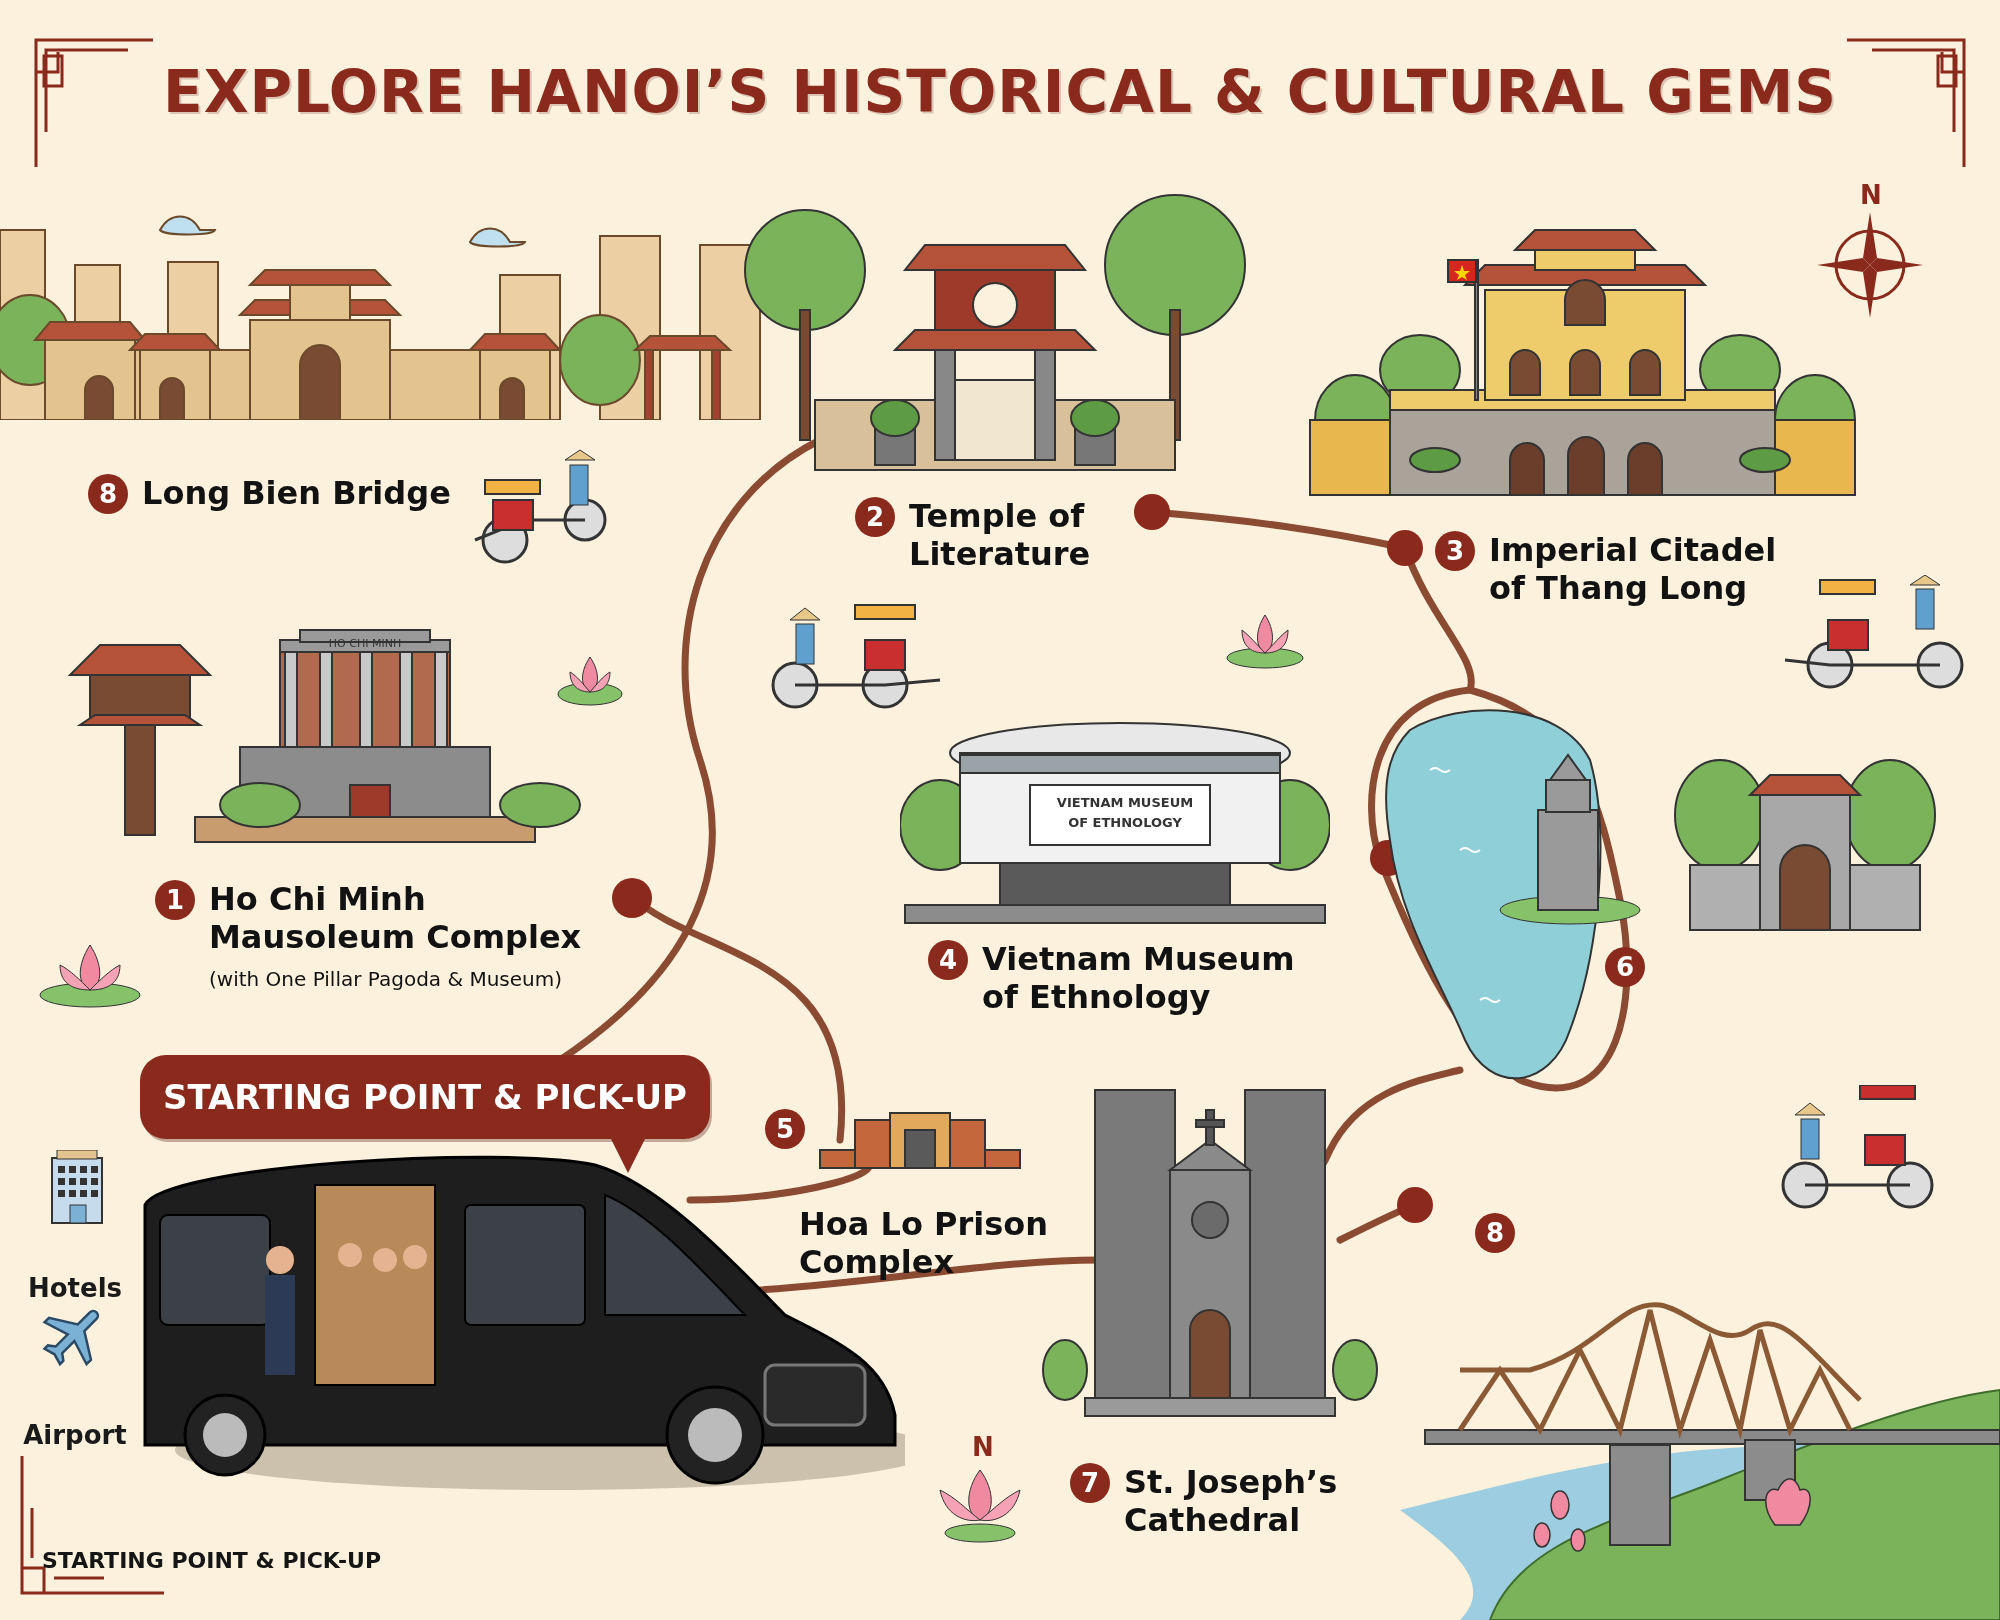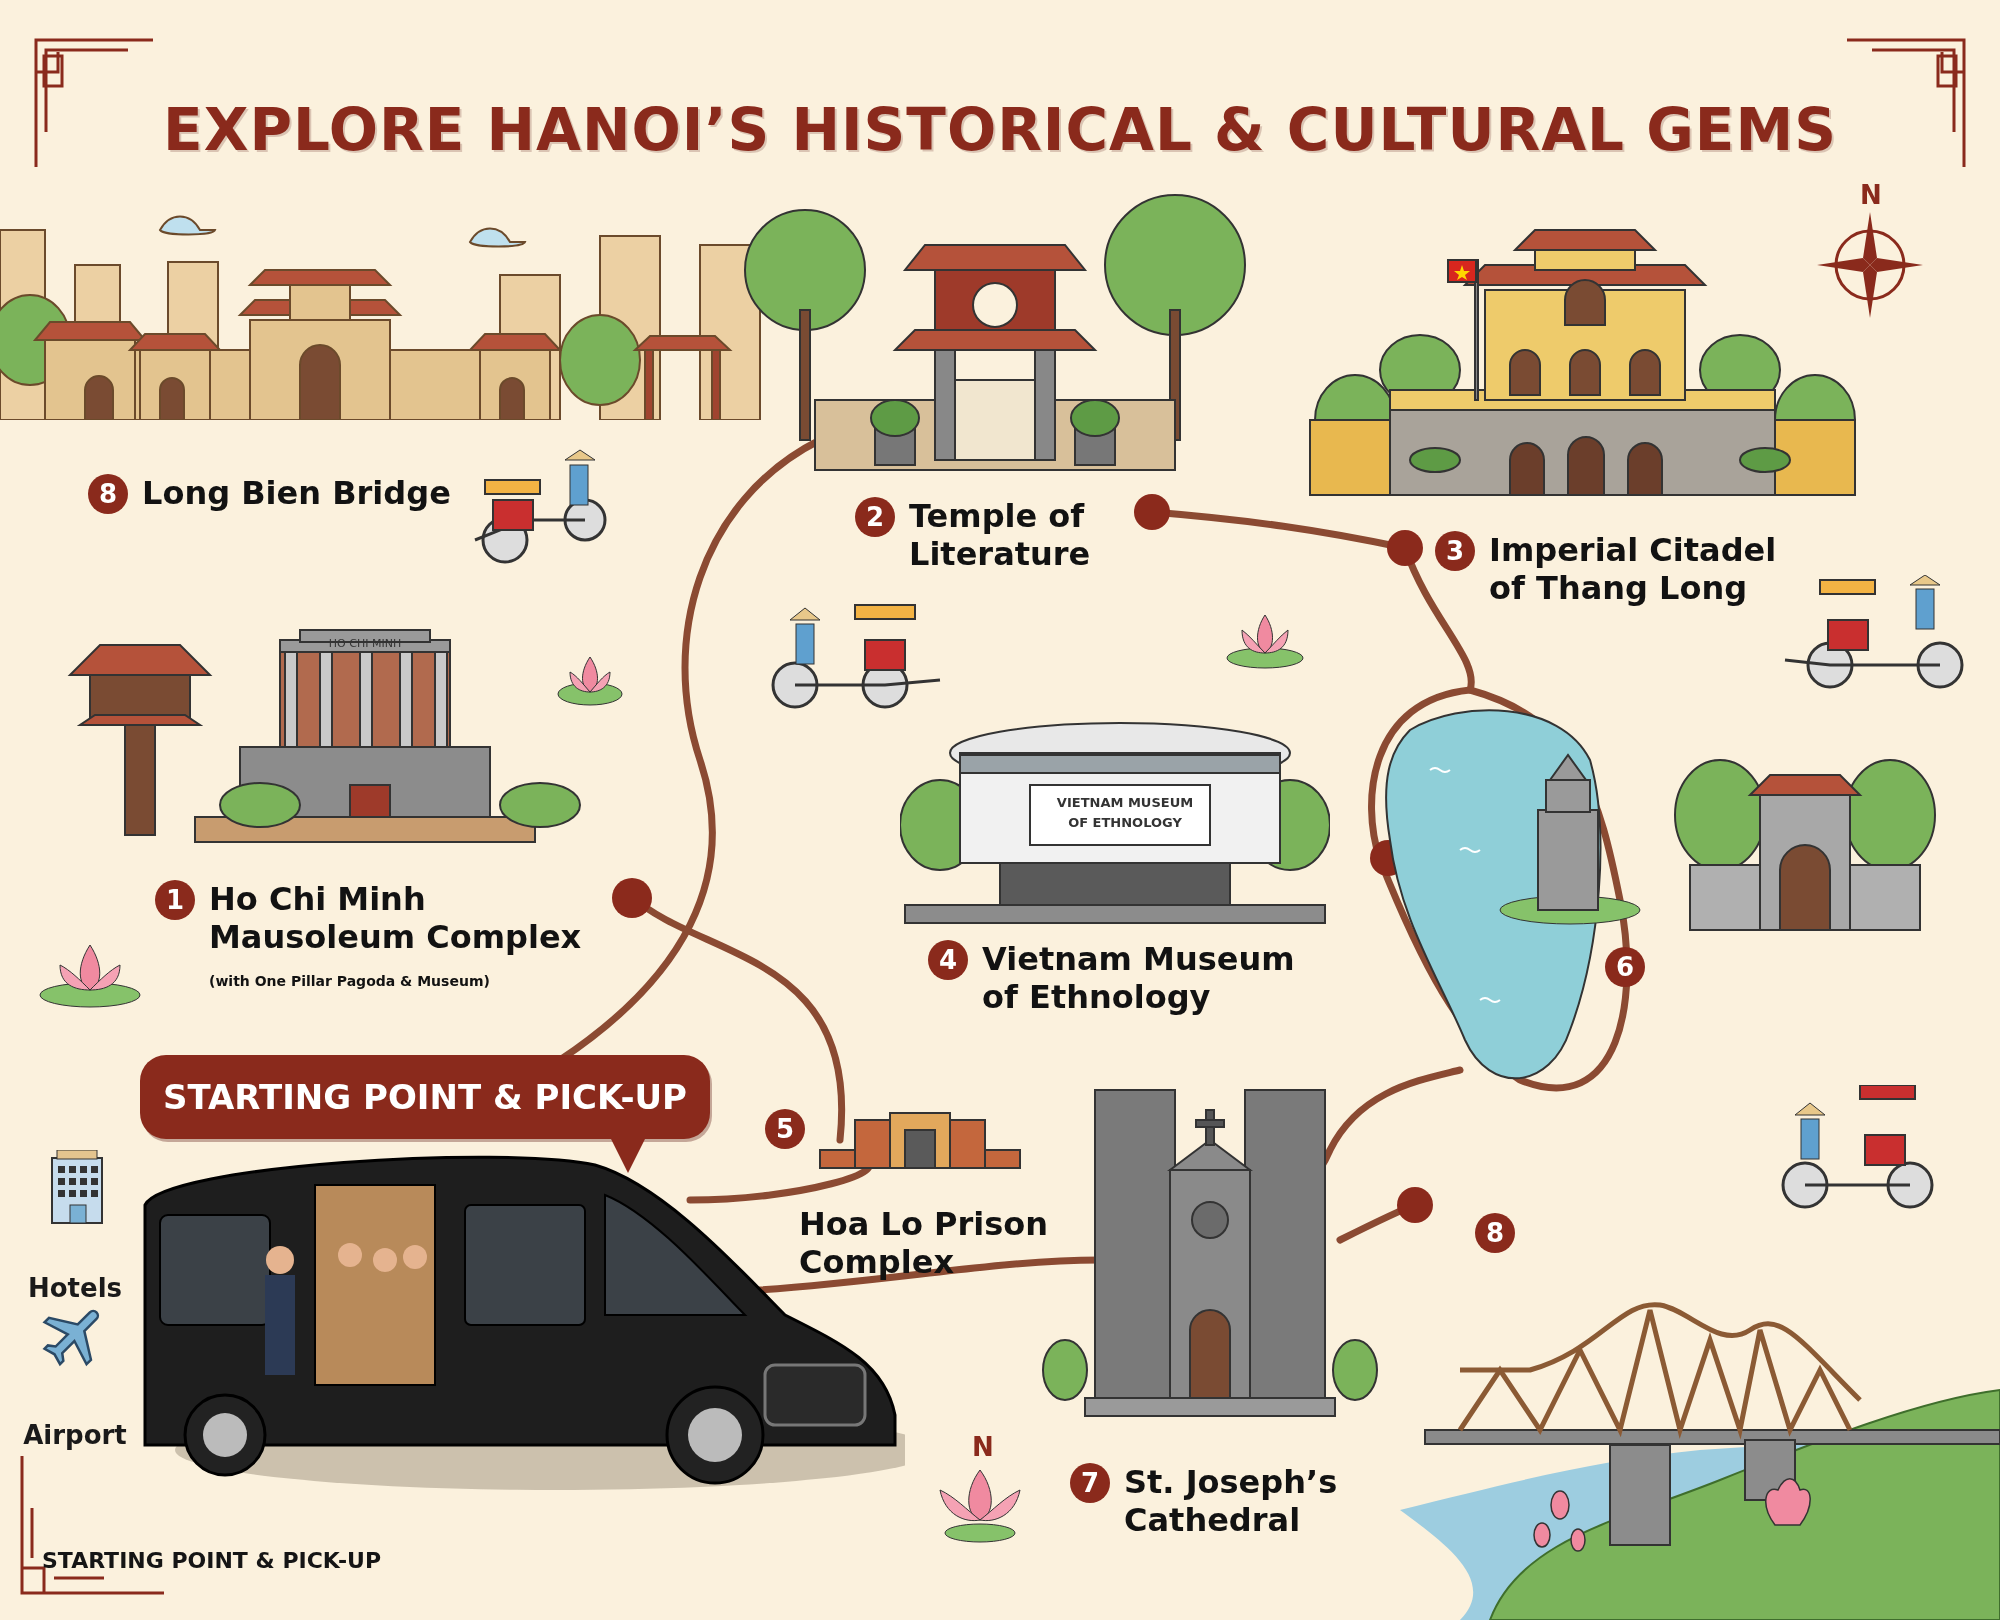--- a/index.html
+++ b/index.html
@@ -1,25 +1,25 @@
 <!DOCTYPE html>
 <html><head>
 <meta charset="utf-8">
 <style>
   html,body{margin:0;padding:0;}
   body{width:2000px;height:1620px;background:#fbf1dd;position:relative;overflow:hidden;font-family:"DejaVu Sans","Liberation Sans",sans-serif;}
   .abs{position:absolute;}
-  .title{left:0;top:58px;width:2000px;text-align:center;font-family:"DejaVu Sans",sans-serif;font-weight:bold;font-size:58px;letter-spacing:1px;color:#8a2a1c;text-shadow:2px 2px 0 #5b160e33;margin-top:38px;}
+  .title{left:0;top:58px;width:2000px;text-align:center;font-family:"DejaVu Sans",sans-serif;font-weight:bold;font-size:58px;letter-spacing:1px;color:#8a2a1c;text-shadow:2px 2px 0 #5b160e33;}
   .corner{position:absolute;}
   .badge{display:inline-flex;align-items:center;justify-content:center;width:40px;height:40px;border-radius:50%;background:#8a2a1c;color:#fff;font-weight:bold;font-size:26px;vertical-align:middle;flex:0 0 auto;}
   .label{position:absolute;font-weight:bold;font-size:32px;line-height:38px;color:#121212;}
   .label .row{display:flex;align-items:flex-start;gap:14px;}
   .label .txt{text-align:left;}
   .center{text-align:center;}
-  .sub{font-size:14px;font-weight:bold;line-height:30px;}
+  .sub{font-size:20px;font-weight:normal;line-height:30px;}
   .callout{left:140px;top:1055px;width:570px;height:84px;background:#8a2a1c;border-radius:26px;color:#fff;font-weight:bold;font-size:34px;display:flex;align-items:center;justify-content:center;box-shadow:2px 3px 0 #5b160e55;}
   .callout:after{content:"";position:absolute;left:470px;bottom:-34px;border-left:18px solid transparent;border-right:18px solid transparent;border-top:36px solid #8a2a1c;}
   .side-label{font-weight:bold;font-size:26px;color:#1a1a1a;text-align:center;width:120px;margin-top:40px;}
   .footer-text{left:42px;top:1548px;font-weight:bold;font-size:22px;color:#151515;}
   .compass-n{font-weight:bold;font-size:26px;color:#8a2a1c;}
   svg{display:block;}
 </style>
 </head>
 <body>
 

